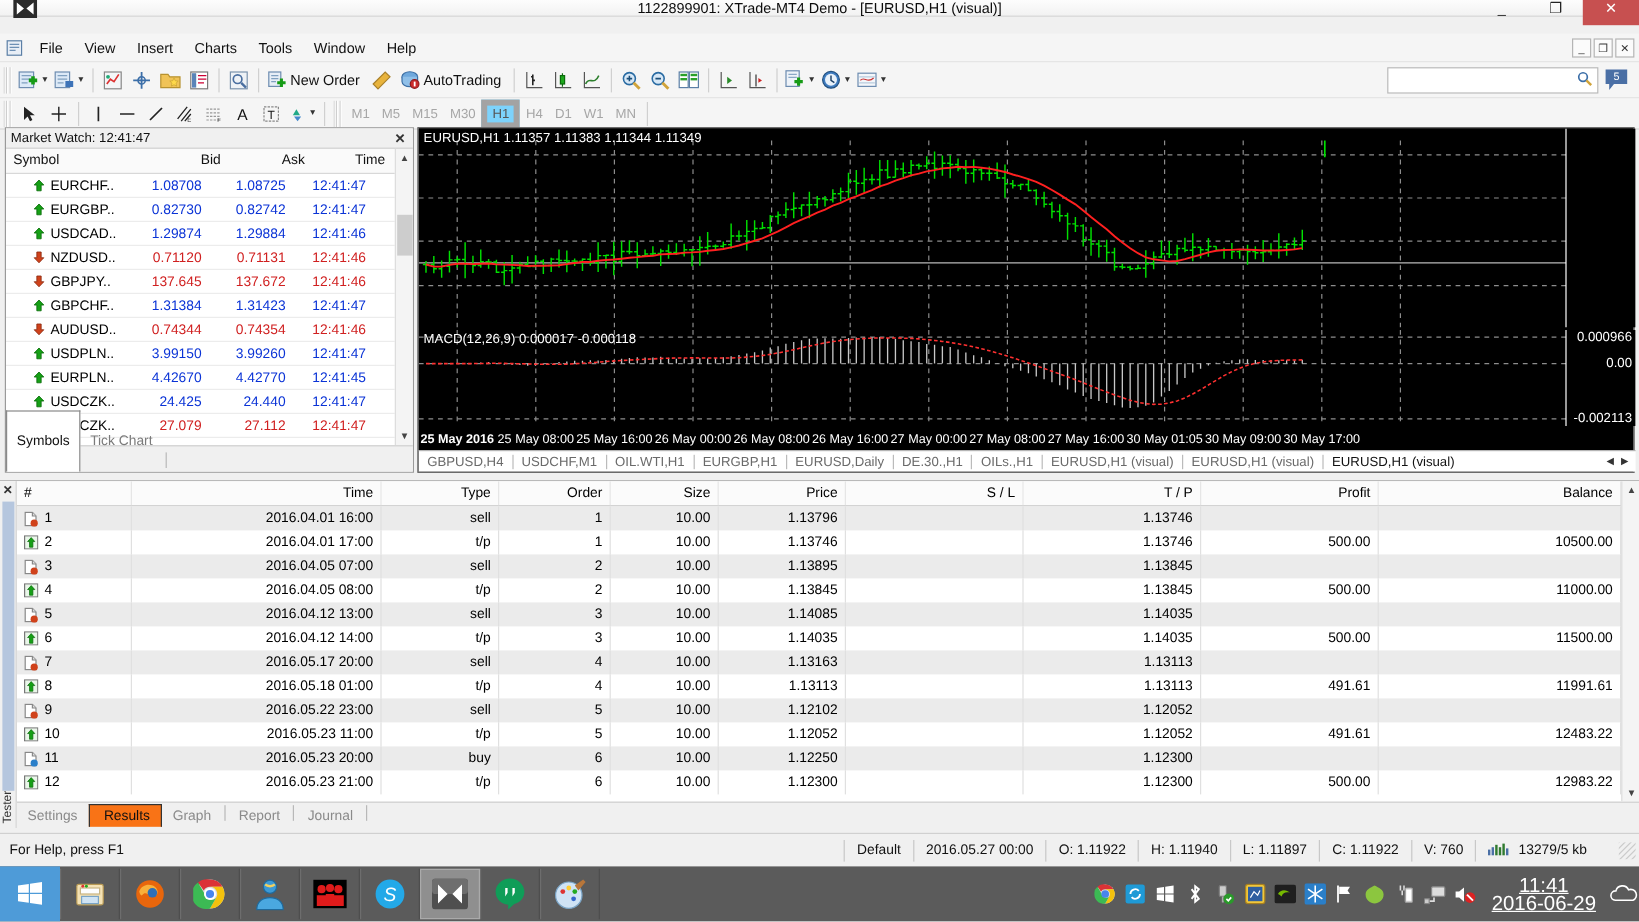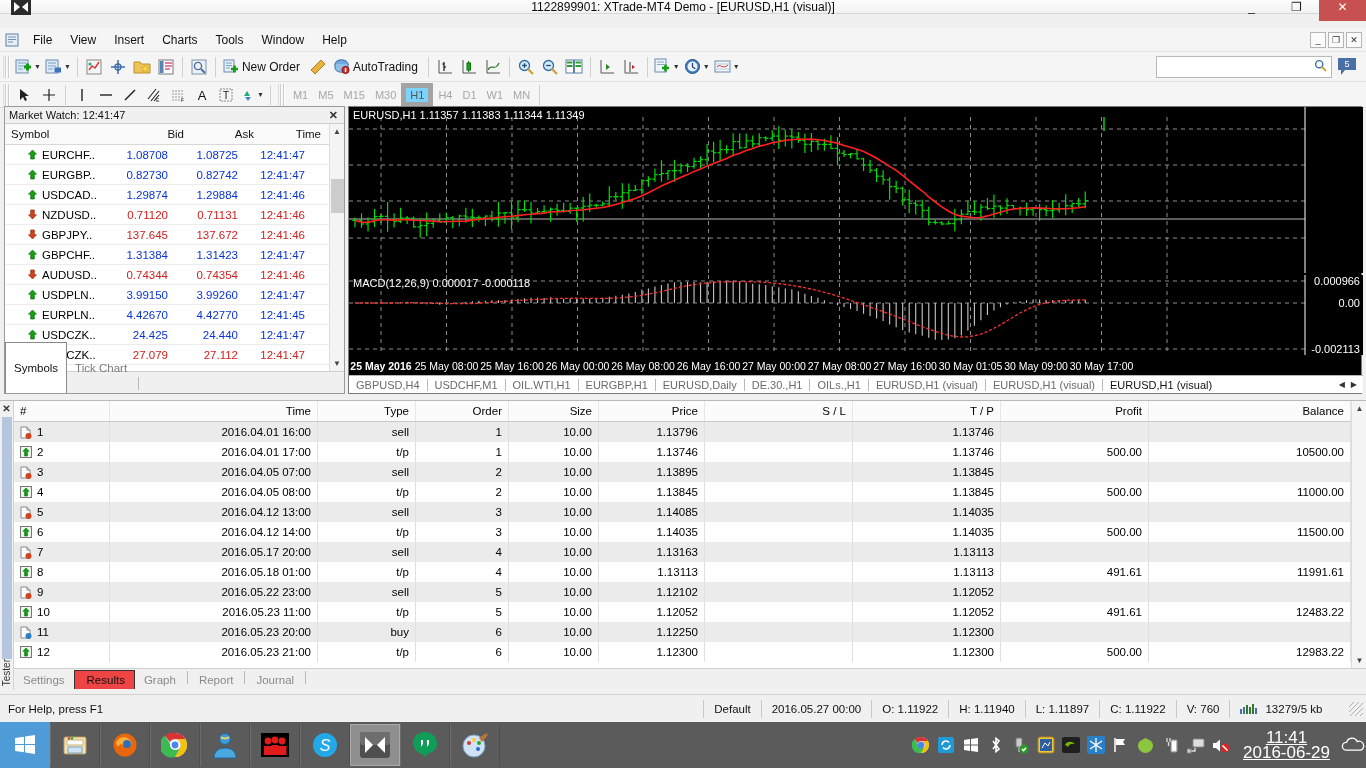--- a/index.html
+++ b/index.html
@@ -172,21 +172,21 @@
   .k-size{ width:90px; }
   .k-price{width:106px;}
   .k-sl  { width:148px; }
   .k-tp  { width:148px; }
   .k-profit{width:148px;}
   .k-balance{flex:1;}
   .res-scroll { width:15px; background:#f4f4f4; border-left:1px solid #ddd; display:flex; flex-direction:column;}
   .res-tabs { height:22px; background:#f0f0f0; border-top:1px solid #cfcfcf;
      display:flex; align-items:center; }
   .rt { font-size:11.5px; padding:3px 9px; color:#8a8a8a;}
-  .rt.active { color:#111; background:#ef4444; border:1px solid #333; border-bottom:none;padding-left:12px;}
+  .rt.active { color:#111; background:#f97316; border:1px solid #333; border-bottom:none;padding-left:12px;}
   .rtsep { width:1px; height:13px; background:#b8b8b8; margin:0 2px 4px 2px;}
 
   
   .statusbar {
     position:absolute; left:0; top:694px; width:1366px; height:28px;
     background:#f0f0f0; border-top:1px solid #d0d0d0;
     display:flex; align-items:center; font-size:11.5px; color:#111;
   }
   .sb-help { padding-left:8px; }
   .sb-cell { padding:0 10px; border-left:1px solid #c8c8c8; height:18px; display:flex; align-items:center;}

